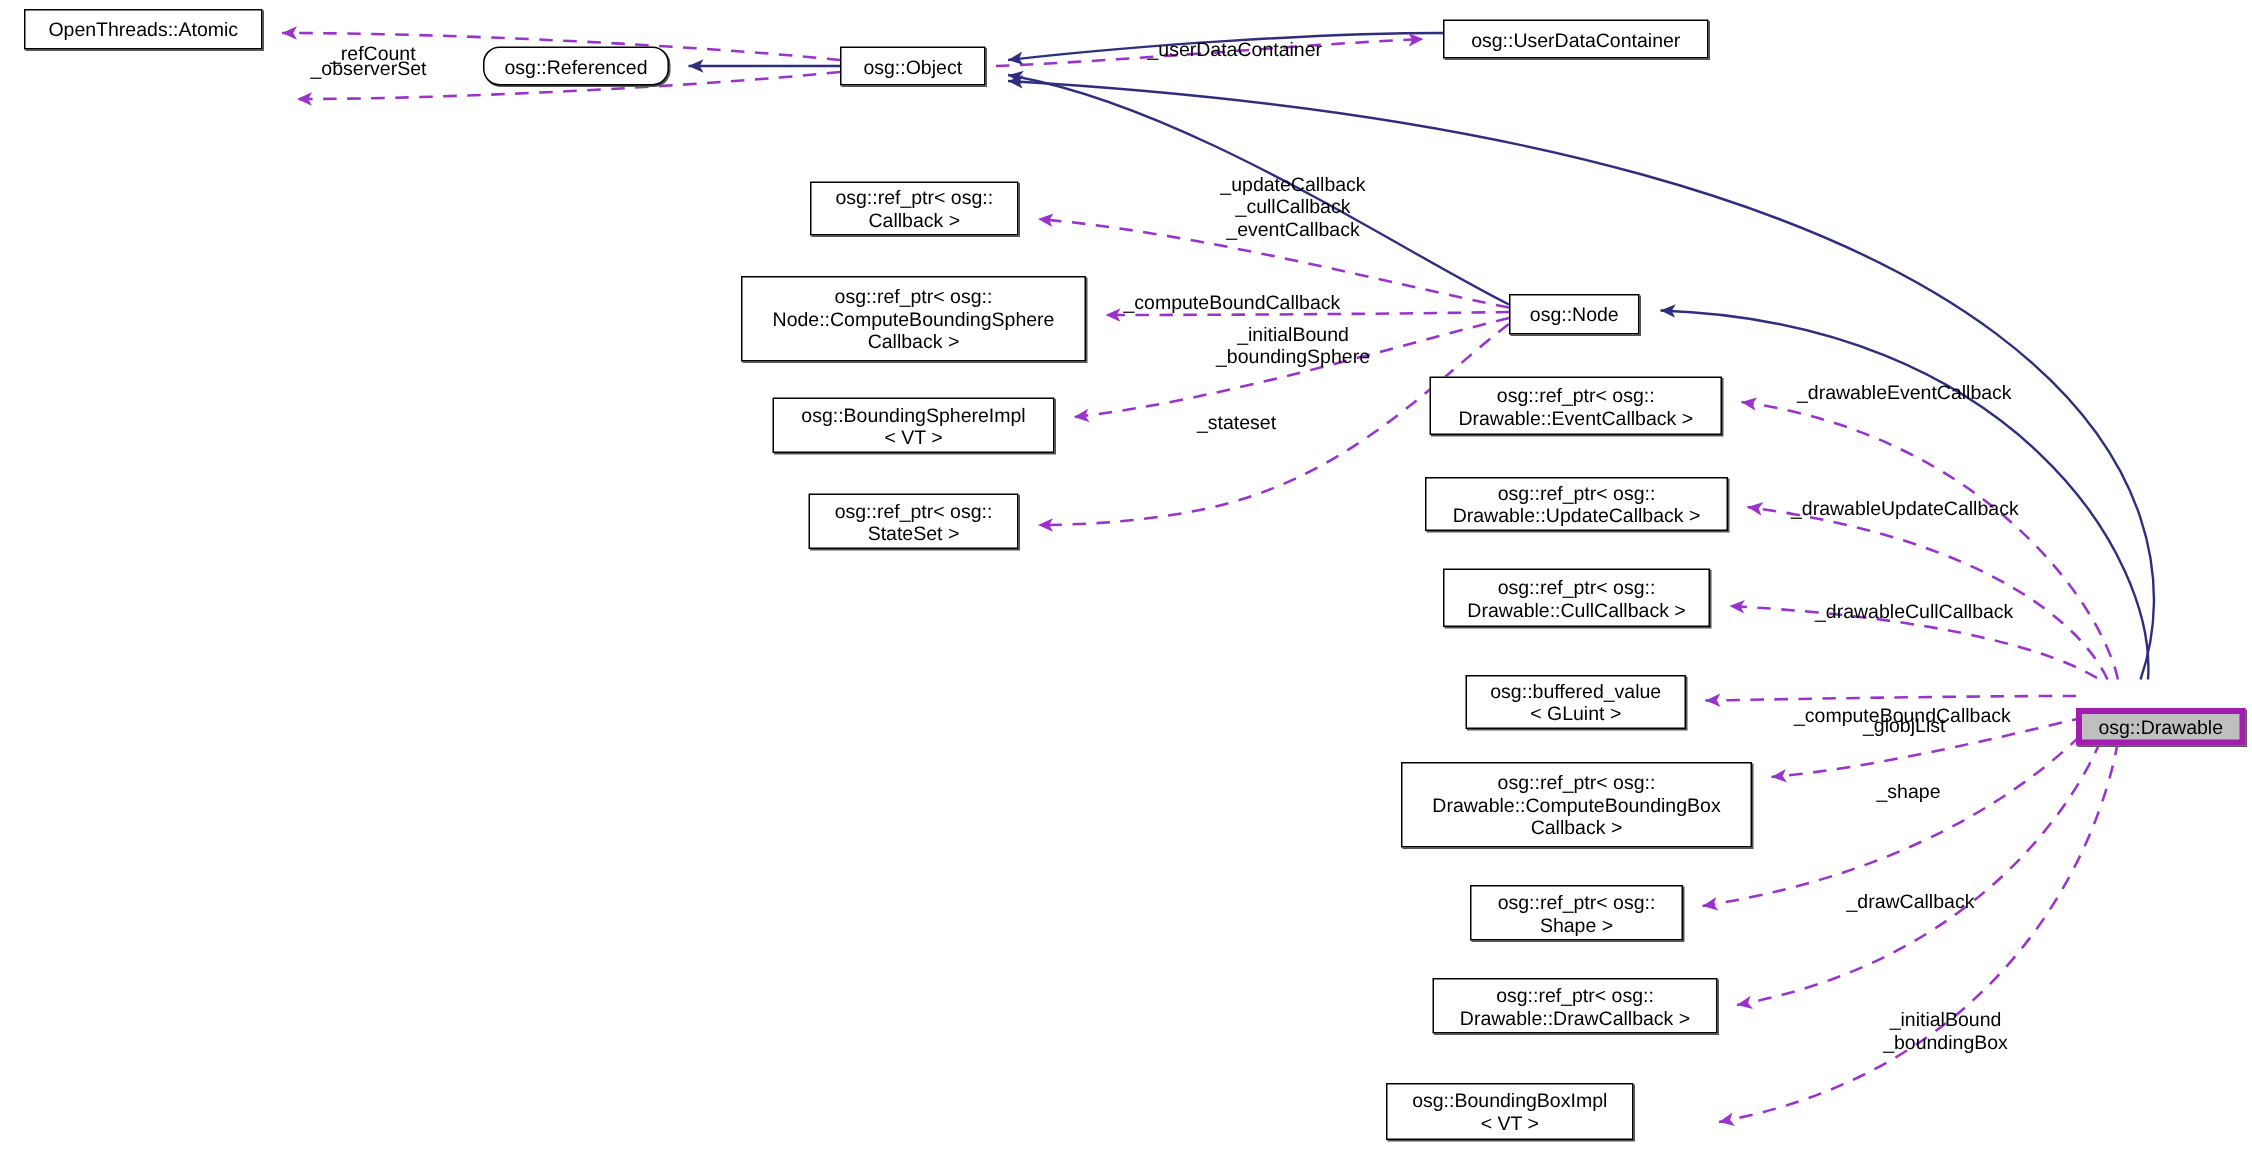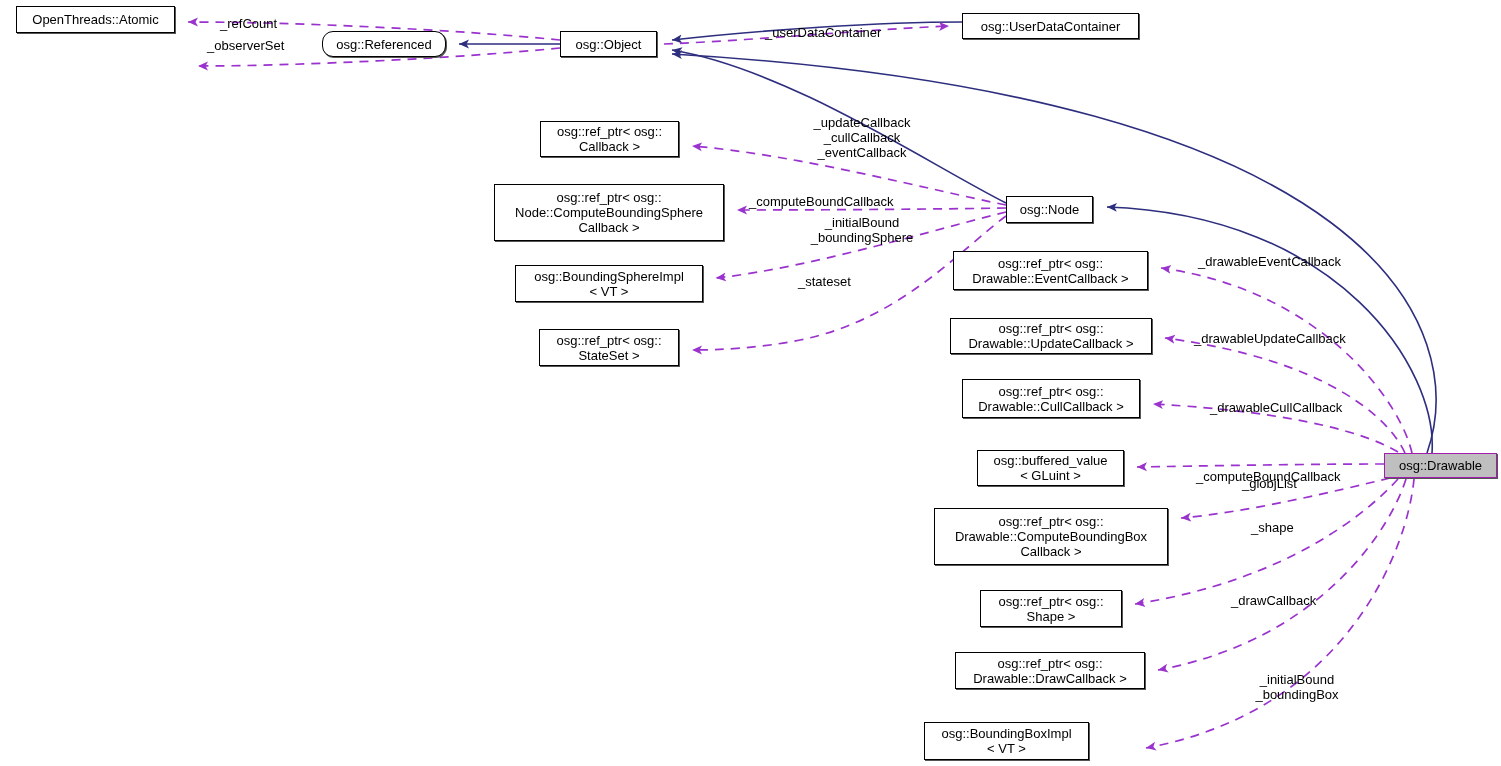--- a/index.html
+++ b/index.html
@@ -35,21 +35,22 @@
     text-align: center;
     font-family: "Liberation Sans", sans-serif;
     font-size: 13px;
     line-height: 15px;
     color: #000000;
     white-space: pre;
     box-shadow: 1px 1px 0 0 #555555;
   }
   .node-box.highlight {
     background: #bfbfbf;
-    border: 1px solid #a21caf;
+    border: 4px solid #a21caf;
+    margin-top: 19px;
   }
   .edge-label {
     position: absolute;
     font-family: "Liberation Sans", sans-serif;
     font-size: 13px;
     line-height: 15px;
     color: #000000;
     white-space: pre;
     text-align: center;
     background: transparent;
@@ -160,21 +161,21 @@
 Drawable::DrawCallback &gt;</span>
   </div>
   <div class="node-box" style="left:924px; top:722px; width:165px; height:38px;">
     <span>osg::BoundingBoxImpl
 &lt; VT &gt;</span>
   </div>
   <div class="node-box highlight" style="left:1384px; top:453px; width:113px; height:25px;">
     <span>osg::Drawable</span>
   </div>
 
-  <div class="edge-label" style="left:220px; top:16px; text-align:left;">_refCount</div>
+  <div class="edge-label" style="left:220px; top:28px; text-align:left;">_refCount</div>
   <div class="edge-label" style="left:207px; top:38px; text-align:left;">_observerSet</div>
   <div class="edge-label" style="left:765px; top:25px; text-align:left;">_userDataContainer</div>
   <div class="edge-label" style="left:767px; top:115px; width:190px; text-align:center;">_updateCallback
 _cullCallback
 _eventCallback</div>
   <div class="edge-label" style="left:749px; top:194px; text-align:left;">_computeBoundCallback</div>
   <div class="edge-label" style="left:767px; top:215px; width:190px; text-align:center;">_initialBound
 _boundingSphere</div>
   <div class="edge-label" style="left:798px; top:274px; text-align:left;">_stateset</div>
   <div class="edge-label" style="left:1198px; top:254px; text-align:left;">_drawableEventCallback</div>

